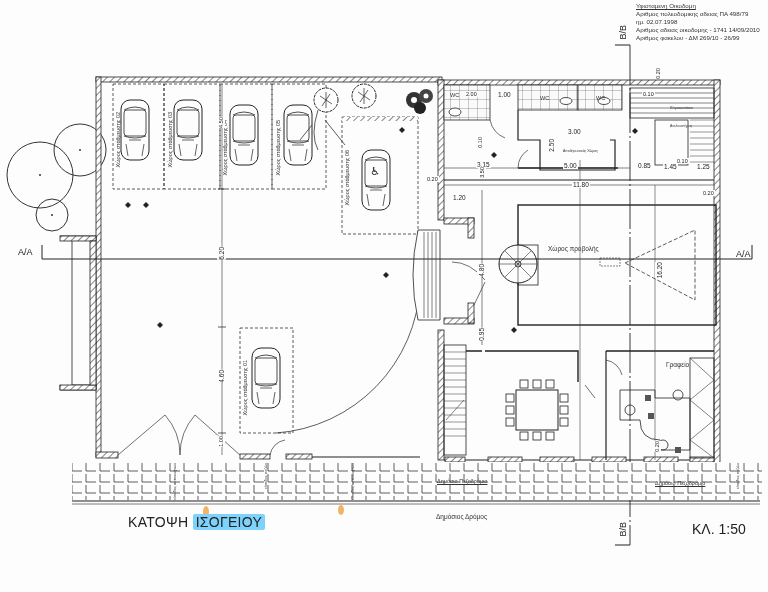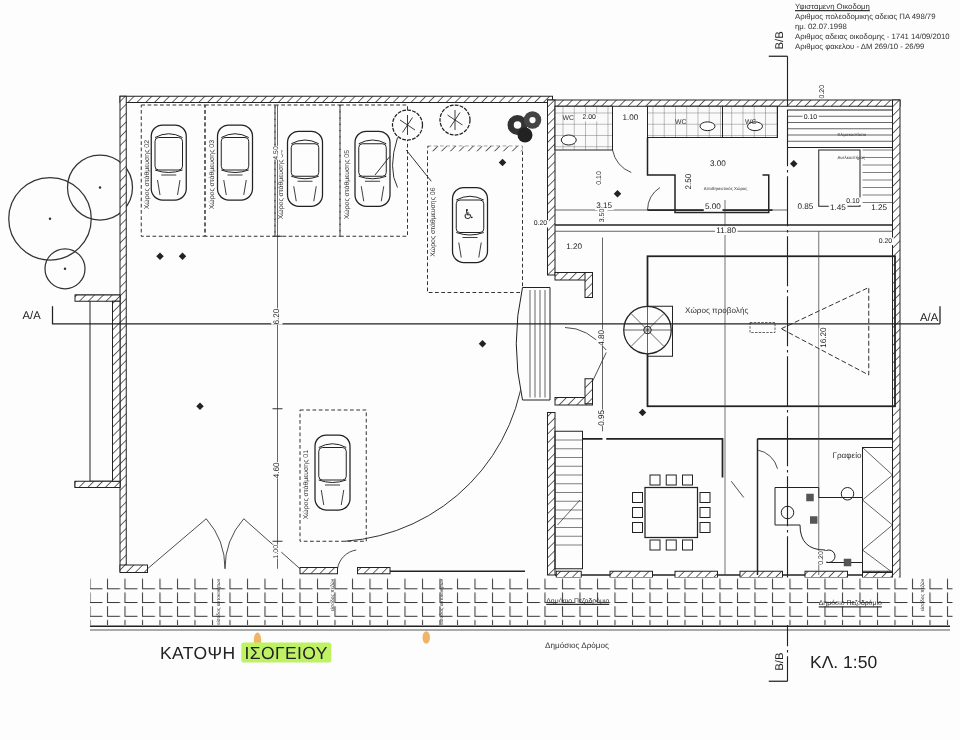--- a/index.html
+++ b/index.html
@@ -4,22 +4,22 @@
 <style>
   html,body{margin:0;padding:0;background:#fdfdfd;}
   body{width:768px;height:592px;position:relative;overflow:hidden;font-family:"Liberation Sans",sans-serif;color:#222;}
   #plan{position:absolute;left:0;top:0;}
   .info{position:absolute;left:636px;top:2px;font-size:6.2px;line-height:8px;color:#333;}
   .info .title{text-decoration:underline;}
   .lbl{position:absolute;font-size:7px;color:#333;white-space:nowrap;}
   .sect{position:absolute;font-size:9px;color:#222;}
   .vert{writing-mode:vertical-rl;transform:rotate(180deg);}
   .title-main{position:absolute;left:128px;top:514px;font-size:14px;letter-spacing:0.3px;color:#222;}
-  .title-main .hl{background:#bef264;padding:0 3px;border-radius:2px;}
-  .scale{position:absolute;left:648px;top:521px;font-size:14px;color:#222;}
+  .title-main .hl{background:#7dd3fc;padding:0 3px;border-radius:2px;}
+  .scale{position:absolute;left:692px;top:521px;font-size:14px;color:#222;}
   .street{position:absolute;left:436px;top:513px;font-size:6.5px;color:#333;}
   .small{font-size:5.5px;}
   .dim{position:absolute;font-size:6.5px;color:#222;background:#fdfdfd;padding:0 1px;}
 </style>
 </head>
 <body>
 
 <svg id="plan" width="768" height="592" viewBox="0 0 768 592" xmlns="http://www.w3.org/2000/svg">
   <defs>
     <pattern id="hatch" width="5" height="5" patternUnits="userSpaceOnUse" patternTransform="rotate(45)">

